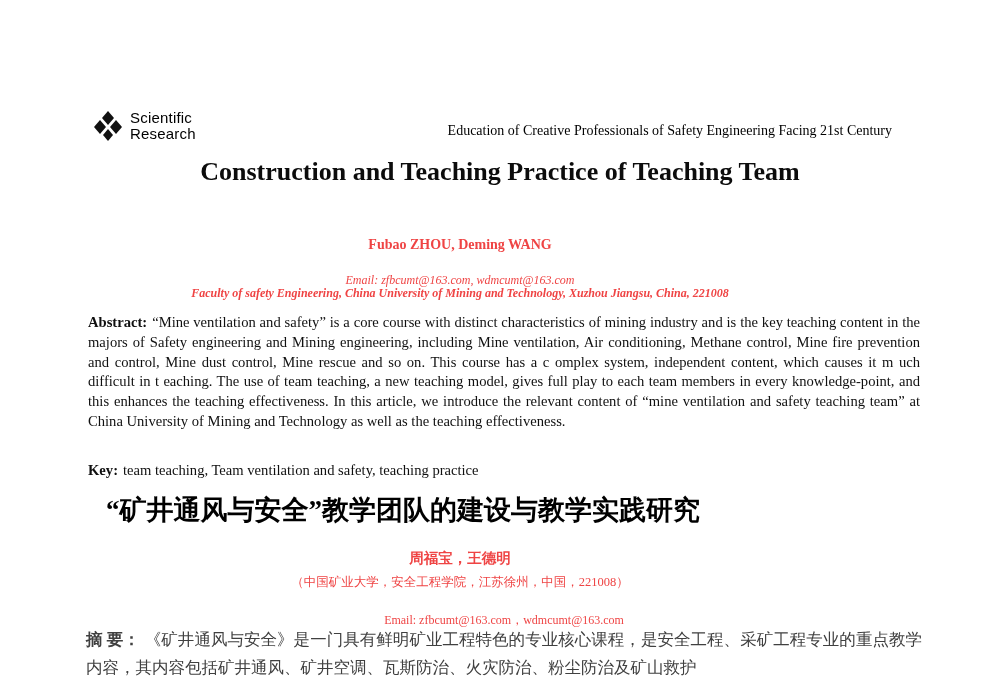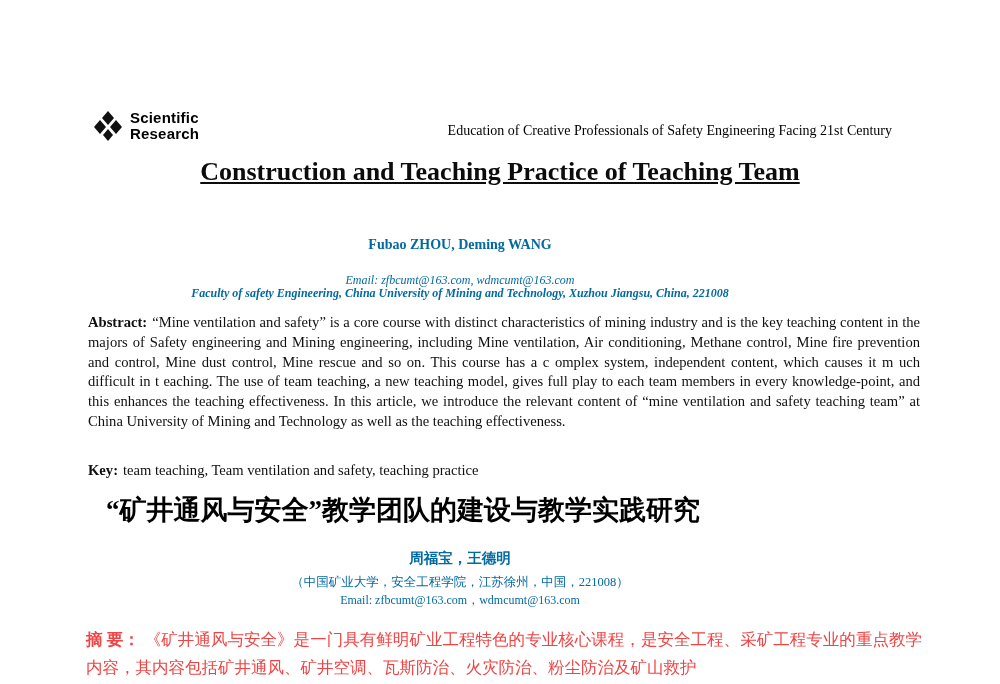--- a/index.html
+++ b/index.html
@@ -23,21 +23,21 @@
     left: 92px;
     top: 110px;
     display: flex;
     align-items: center;
     gap: 6px;
   }
   .logo-icon svg { display: block; }
   .logo-text {
     font-family: "Liberation Sans", sans-serif;
     font-size: 15px;
-    font-weight: 700;
+    font-weight: 400;
     line-height: 16px;
     color: #000;
     letter-spacing: 0.2px;
   }
 
   
   .running-header {
     position: absolute;
     top: 123px;
     right: 108px;
@@ -50,29 +50,28 @@
   .title-en {
     position: absolute;
     top: 154px;
     left: 0;
     width: 1000px;
     text-align: center;
     font-size: 26px;
     font-weight: 700;
     line-height: 35px;
     color: #0c0c0c;
-    text-decoration: underline;
   }
 
   .centered-line {
     position: absolute;
     left: 0;
     width: 920px;
     text-align: center;
-    color: #0369a1;
+    color: #ef4444;
   }
   .authors-en   { top: 237px; font-size: 14px;   font-weight: 700; }
   .affil-en     { top: 258px; font-size: 12px;   font-weight: 700; font-style: italic; margin-top: 28px; }
   .email-en     { top: 273px; font-size: 12px;   font-style: italic; }
 
   
   .abstract-block {
     position: absolute;
     left: 88px;
     top: 313px;
@@ -99,31 +98,31 @@
     left: 0;
     width: 806px;
     text-align: center;
     font-size: 27px;
     font-weight: 700;
     color: #000;
     font-family: "Liberation Serif", serif;
   }
   .authors-zh  { top: 549px; font-size: 14.5px; font-weight: 700; }
   .affil-zh    { top: 574px; font-size: 12.5px; }
-  .email-zh    { top: 592px; font-size: 12px; }
+  .email-zh    { top: 612px; font-size: 12px; padding-left: 44px; }
 
   .abstract-zh {
     position: absolute;
     left: 86px;
     top: 626px;
     width: 836px;
     font-size: 16.5px;
     line-height: 27.5px;
     text-align: justify;
-    color: #ef4444;
+    color: #404040;
   }
 </style>
 </head>
 <body>
 
 <div class="page">
 
   <div class="logo">
     <span class="logo-icon">
       <svg width="32" height="32" viewBox="0 0 32 32" aria-hidden="true">

